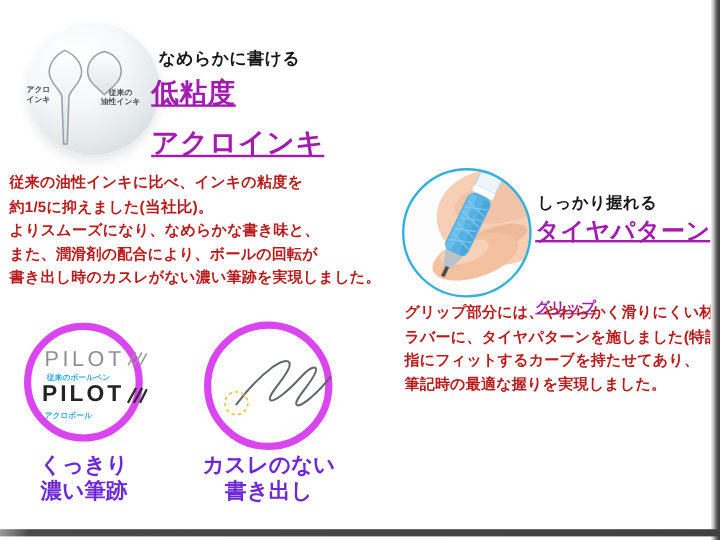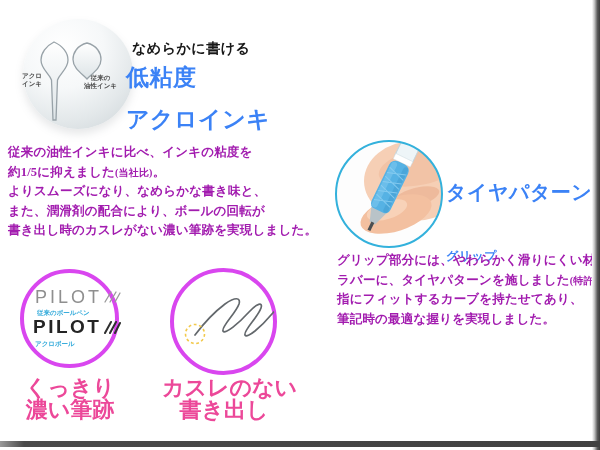--- a/index.html
+++ b/index.html
@@ -13,31 +13,31 @@
     left:23px;top:19px;width:110px;height:110px;border-radius:50%;
     background:radial-gradient(circle at 36% 26%, #ffffff 0%, #f6f8f9 38%, #e3e8ea 68%, #ccd3d7 100%);
     box-shadow:0 5px 9px rgba(120,130,135,.18);
   }
   .sphere svg{position:absolute;left:0;top:0;}
   .drop-label{
     position:absolute;font-size:6.5px;line-height:7.5px;color:#4a4a4a;font-weight:600;
     text-align:center;white-space:nowrap;
   }
   .tagline{font-weight:bold;color:#171717;white-space:nowrap;}
-  .headline{font-weight:bold;color:#3b82f6;white-space:nowrap;letter-spacing:.5px;}
-  .body-text{font-size:12.5px;line-height:19.5px;font-weight:600;color:#a21caf;white-space:nowrap;letter-spacing:.2px;font-family:Liberation Serif, serif;}
-  .note{font-size:10px;}
+  .headline{font-weight:bold;color:#a21caf;white-space:nowrap;letter-spacing:.5px;text-decoration:underline;}
+  .body-text{font-size:12.5px;line-height:19.5px;font-weight:600;color:#b91c1c;white-space:nowrap;letter-spacing:.2px;}
+  .note{font-size:13px;}
   
   .photo-circle{left:334px;top:139px;width:110px;height:110px;}
   
-  .sample-circle{border-radius:50%;background:#fff;border:4px solid #d946ef;box-sizing:border-box;}
+  .sample-circle{border-radius:50%;background:#fff;border:6px solid #d946ef;box-sizing:border-box;}
   .pilot-old{font-size:18px;letter-spacing:3px;color:#8f8f8f;font-weight:400;white-space:nowrap;}
   .pilot-new{font-size:19px;letter-spacing:2.5px;color:#242424;font-weight:700;white-space:nowrap;}
   .pen-label{font-size:6.5px;color:#2fa9da;font-weight:600;white-space:nowrap;}
-  .caption{font-size:22px;line-height:21.5px;font-weight:bold;color:#ec4899;text-align:center;white-space:nowrap;}
+  .caption{font-size:18px;line-height:21.5px;font-weight:bold;color:#6d28d9;text-align:center;white-space:nowrap;}
   .writing-row{display:flex;align-items:flex-start;}
   
   .edge-right{left:592px;top:0;width:8px;height:450px;
     background:linear-gradient(to right,#ffffff 0%,#c4c4c4 30%,#5a5a5a 68%,#3a3a3a 100%);}
   .edge-bottom{left:0;top:441px;width:600px;height:6px;
     background:linear-gradient(to right,#9a9a9a 0%,#4a4a4a 4%,#414141 100%);}
 </style>
 </head>
 <body>
 
@@ -98,20 +98,21 @@
           <rect x="59" y="23" width="5" height="50" rx="2.5" fill="#3e97cc" opacity=".45"></rect>
           <path d="M46 30 L64 36 M46 40 L64 46 M46 50 L64 56 M46 60 L64 66 M64 30 L46 36 M64 40 L46 46 M64 50 L46 56 M64 60 L46 66" stroke="#8fd0f2" stroke-width="1" opacity=".8"></path>
           <polygon points="47,74 63,74 58,88 52,88" fill="#b9c3c8"></polygon>
           <rect x="53.5" y="87" width="3.2" height="9" fill="#4a4f52"></rect>
         </g>
       </g>
       <circle cx="55" cy="55" r="53" fill="none" stroke="#33b1dc" stroke-width="2"></circle>
     </svg>
   </div>
 
+  <div class="abs tagline" style="left:448px;top:160px;font-size:13.5px;letter-spacing:.5px;">しっかり握れる</div>
   <div class="abs headline" style="left:446px;top:179px;font-size:20px;">タイヤパターン</div>
   <div class="abs headline" style="left:446px;top:204px;font-size:12px;margin-top:44px;">グリップ</div>
 
   <div class="abs body-text" style="left:337px;top:251px;">
     <div>グリップ部分には、やわらかく滑りにくい材質の</div>
     <div><span>ラバーに、タイヤパターンを施しました</span><span class="note">(特許登録済)</span></div>
     <div>指にフィットするカーブを持たせてあり、</div>
     <div>筆記時の最適な握りを実現しました。</div>
   </div>
 

